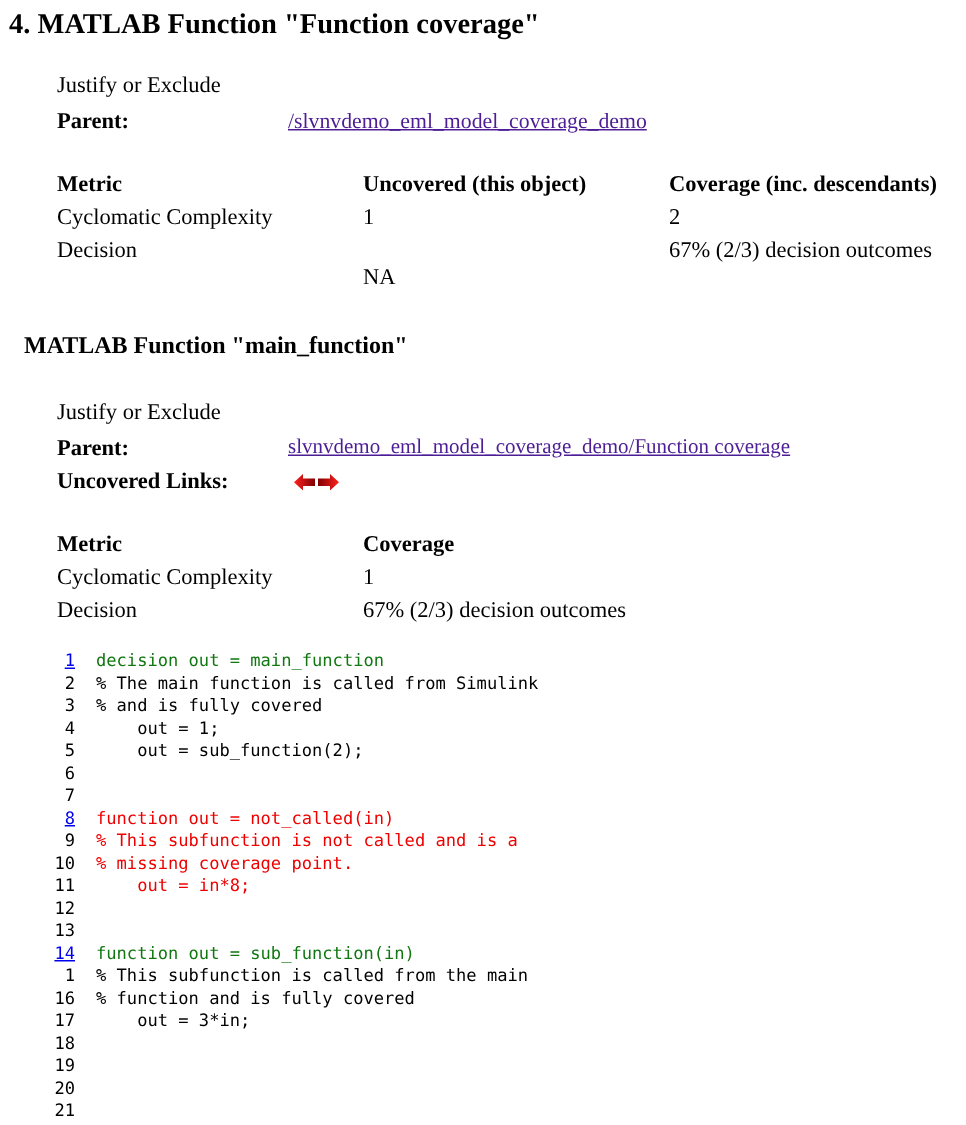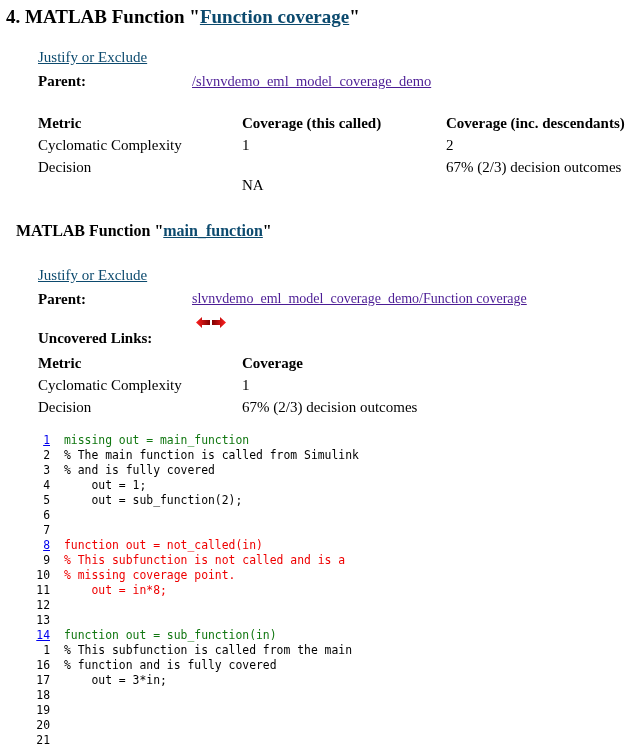--- a/index.html
+++ b/index.html
@@ -1,21 +1,21 @@
 <!DOCTYPE html>
 <html><head>
 <meta charset="utf-8">
 <style>
   html, body { margin: 0; padding: 0; background: #ffffff; }
   body {
     width: 644px; height: 750px; overflow: hidden; position: relative;
     font-family: "Liberation Serif", "DejaVu Serif", serif;
     font-size: 15px; color: #000;
   }
-  a.lnk { color: #0c4a6e; text-decoration: underline; cursor: pointer; }
+  a.lnk { color: #000000; cursor: pointer; }
   a.vlnk { color: #4c1d95; text-decoration: underline; cursor: pointer; }
   .abs { position: absolute; white-space: nowrap; }
   .h1 { font-weight: bold; font-size: 19px; }
   .h2 { font-weight: bold; font-size: 16px; }
   .bold { font-weight: bold; }
   .code {
     position: absolute; left: 30px; top: 433px;
     font-family: "DejaVu Sans Mono", "Liberation Mono", monospace;
     font-size: 11.4px; line-height: 15px;
   }
@@ -33,37 +33,37 @@
 
 <div class="abs h1" style="left:6px; top:6px;">
   <span>4. MATLAB Function "</span><a class="lnk">Function coverage</a><span>"</span>
 </div>
 <a class="abs lnk" style="left:38px; top:49px;">Justify or Exclude</a>
 <div class="abs bold" style="left:38px; top:73px;">Parent:</div>
 <a class="abs vlnk" style="left:192px; top:73px; font-size:14.5px;">/slvnvdemo_eml_model_coverage_demo</a>
 
 <div>
   <div class="abs bold" style="left:38px; top:115px;">Metric</div>
-  <div class="abs bold" style="left:242px; top:115px;">Coverage (this called)</div>
+  <div class="abs bold" style="left:242px; top:115px;">Uncovered (this object)</div>
   <div class="abs bold" style="left:446px; top:115px;">Coverage (inc. descendants)</div>
   <div class="abs" style="left:38px; top:137px;">Cyclomatic Complexity</div>
   <div class="abs" style="left:242px; top:137px;">1</div>
   <div class="abs" style="left:446px; top:137px;">2</div>
   <div class="abs" style="left:38px; top:159px;">Decision</div>
   <div class="abs" style="left:242px; top:177px;">NA</div>
   <div class="abs" style="left:446px; top:159px;">67% (2/3) decision outcomes</div>
 </div>
 
 <div class="abs h2" style="left:16px; top:222px;">
   <span>MATLAB Function "</span><a class="lnk">main_function</a><span>"</span>
 </div>
 <a class="abs lnk" style="left:38px; top:267px;">Justify or Exclude</a>
 <div class="abs bold" style="left:38px; top:291px;">Parent:</div>
 <a class="abs vlnk" style="left:192px; top:291px; font-size:14px;text-align:right;">slvnvdemo_eml_model_coverage_demo/Function coverage</a>
-<div class="abs bold" style="left:38px; top:330px;">Uncovered Links:</div>
+<div class="abs bold" style="left:38px; top:313px;">Uncovered Links:</div>
 <div class="abs arrows" style="left:196px; top:315px;">
   <span>
     <svg width="14" height="11" viewBox="0 0 14 11">
       <defs>
           <linearGradient id="gl" x1="0" x2="1" y1="0" y2="0">
             <stop offset="0" stop-color="#ff2020"></stop>
             <stop offset="1" stop-color="#800000"></stop>
           </linearGradient>
         </defs>
       <polygon points="0,5.5 6,0 6,3 14,3 14,8 6,8 6,11" fill="url(#gl)"></polygon>
@@ -85,21 +85,21 @@
 <div>
   <div class="abs bold" style="left:38px; top:355px;">Metric</div>
   <div class="abs bold" style="left:242px; top:355px;">Coverage</div>
   <div class="abs" style="left:38px; top:377px;">Cyclomatic Complexity</div>
   <div class="abs" style="left:242px; top:377px;">1</div>
   <div class="abs" style="left:38px; top:399px;">Decision</div>
   <div class="abs" style="left:242px; top:399px;">67% (2/3) decision outcomes</div>
 </div>
 
 <div class="code" id="code-listing">
-    <div class="cl"><span class="ln"><a>1</a></span><span class="tx green">missing out = main_function</span></div>
+    <div class="cl"><span class="ln"><a>1</a></span><span class="tx green">decision out = main_function</span></div>
     <div class="cl"><span class="ln">2</span><span class="tx black">% The main function is called from Simulink</span></div>
     <div class="cl"><span class="ln">3</span><span class="tx black">% and is fully covered</span></div>
     <div class="cl"><span class="ln">4</span><span class="tx black">    out = 1;</span></div>
     <div class="cl"><span class="ln">5</span><span class="tx black">    out = sub_function(2);</span></div>
     <div class="cl"><span class="ln">6</span><span class="tx black"></span></div>
     <div class="cl"><span class="ln">7</span><span class="tx black"></span></div>
     <div class="cl"><span class="ln"><a>8</a></span><span class="tx red">function out = not_called(in)</span></div>
     <div class="cl"><span class="ln">9</span><span class="tx red">% This subfunction is not called and is a</span></div>
     <div class="cl"><span class="ln">10</span><span class="tx red">% missing coverage point.</span></div>
     <div class="cl"><span class="ln">11</span><span class="tx red">    out = in*8;</span></div>

